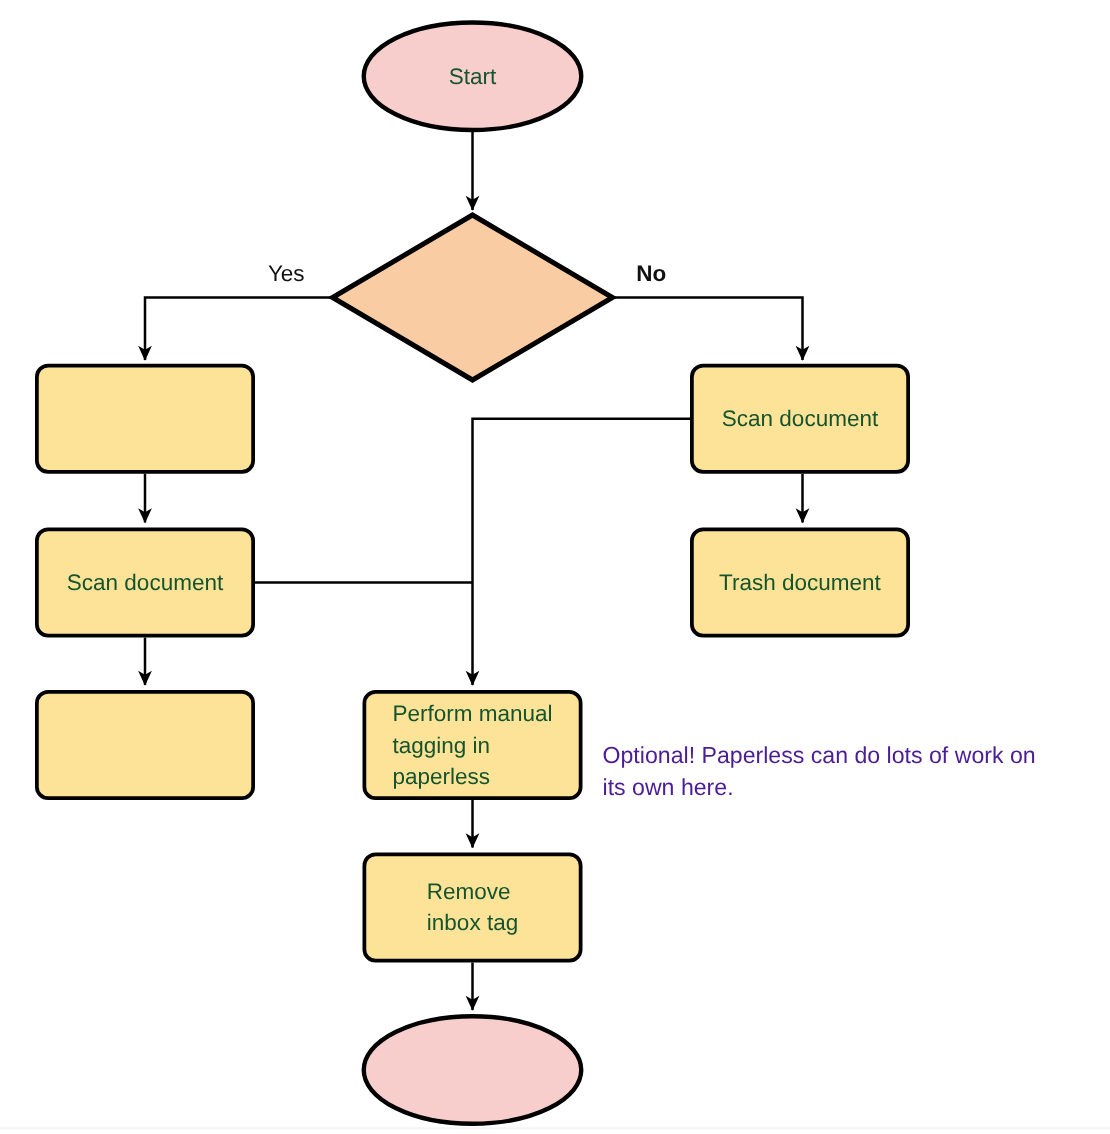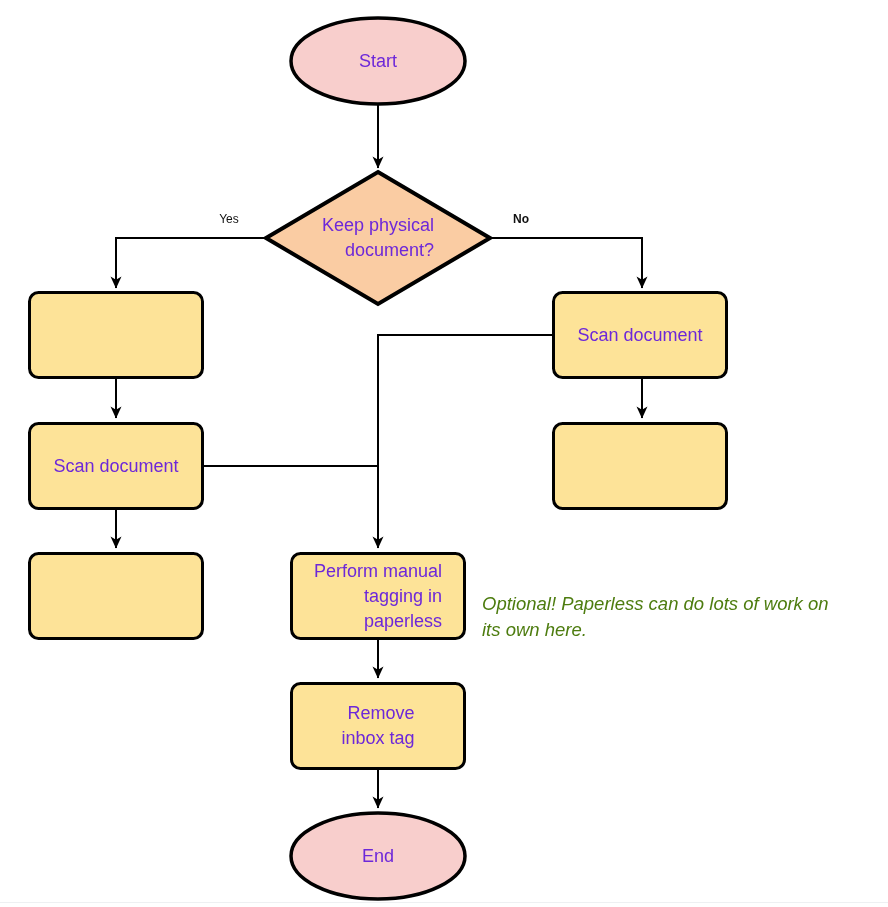--- a/index.html
+++ b/index.html
@@ -21,46 +21,45 @@
     left: 0;
     top: 0;
     width: 888px;
     height: 907px;
   }
   .node-label {
     position: absolute;
     display: flex;
     align-items: center;
     justify-content: center;
-    text-align: right;
+    text-align: left;
     white-space: pre-line;
     font-size: 18px;
     line-height: 25px;
-    color: #6d28d9;
+    color: #14532d;
     pointer-events: none;
   }
   .edge-label {
     position: absolute;
     text-align: center;
-    font-size: 12px;
+    font-size: 18px;
     line-height: 20px;
     color: #111111;
     pointer-events: none;
   }
   .annotation {
     position: absolute;
     left: 482px;
     top: 591px;
     width: 406px;
-    font-style: italic;
     font-size: 18.5px;
     line-height: 26px;
     white-space: pre-line;
     text-align: left;
-    color: #4d7c0f;
+    color: #4c1d95;
   }
   .bottom-divider {
     position: absolute;
     left: 0;
     top: 902px;
     width: 888px;
     height: 1px;
     background: #eef0f2;
   }
   
@@ -108,30 +107,28 @@
     <rect x="29.5" y="423.5" width="173" height="85" rx="9" fill="#FDE398" stroke="#000000" stroke-width="3"></rect>
     <rect x="29.5" y="553.5" width="173" height="85" rx="9" fill="#FDE398" stroke="#000000" stroke-width="3"></rect>
     <rect x="553.5" y="292.5" width="173" height="85" rx="9" fill="#FDE398" stroke="#000000" stroke-width="3"></rect>
     <rect x="553.5" y="423.5" width="173" height="85" rx="9" fill="#FDE398" stroke="#000000" stroke-width="3"></rect>
     <rect x="291.5" y="553.5" width="173" height="85" rx="9" fill="#FDE398" stroke="#000000" stroke-width="3"></rect>
     <rect x="291.5" y="683.5" width="173" height="85" rx="9" fill="#FDE398" stroke="#000000" stroke-width="3"></rect>
     <ellipse cx="378" cy="856" rx="87" ry="43" fill="#F8CECC" stroke="#000000" stroke-width="3.5"></ellipse>
   </svg>
 
   <div class="node-label lbl-start">Start</div>
-  <div class="node-label lbl-decision">Keep physical
-document?</div>
   <div class="node-label lbl-scan-left">Scan document</div>
   <div class="node-label lbl-scan-right">Scan document</div>
+  <div class="node-label lbl-trash">Trash document</div>
   <div class="node-label lbl-tagging">Perform manual
 tagging in
 paperless</div>
   <div class="node-label lbl-remove">Remove
 inbox tag</div>
-  <div class="node-label lbl-end">End</div>
 
   <div class="edge-label lbl-yes">Yes</div>
   <div class="edge-label lbl-no">No</div>
 
   <div class="annotation">Optional! Paperless can do lots of work on
 its own here.</div>
 
   <div class="bottom-divider"></div>
 </div>
 

